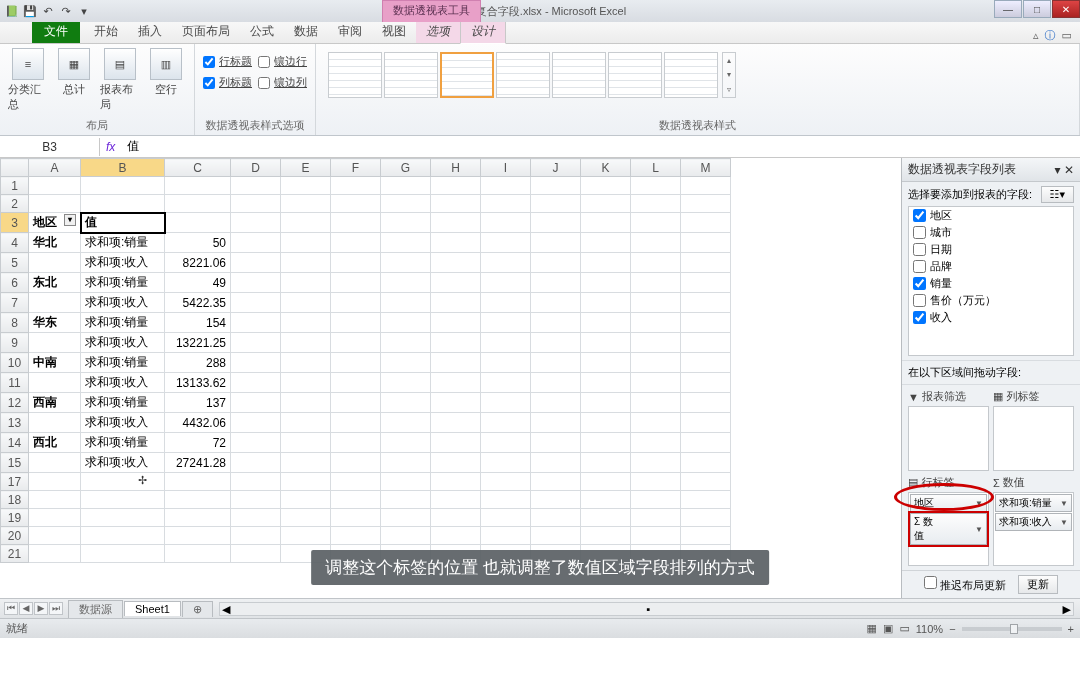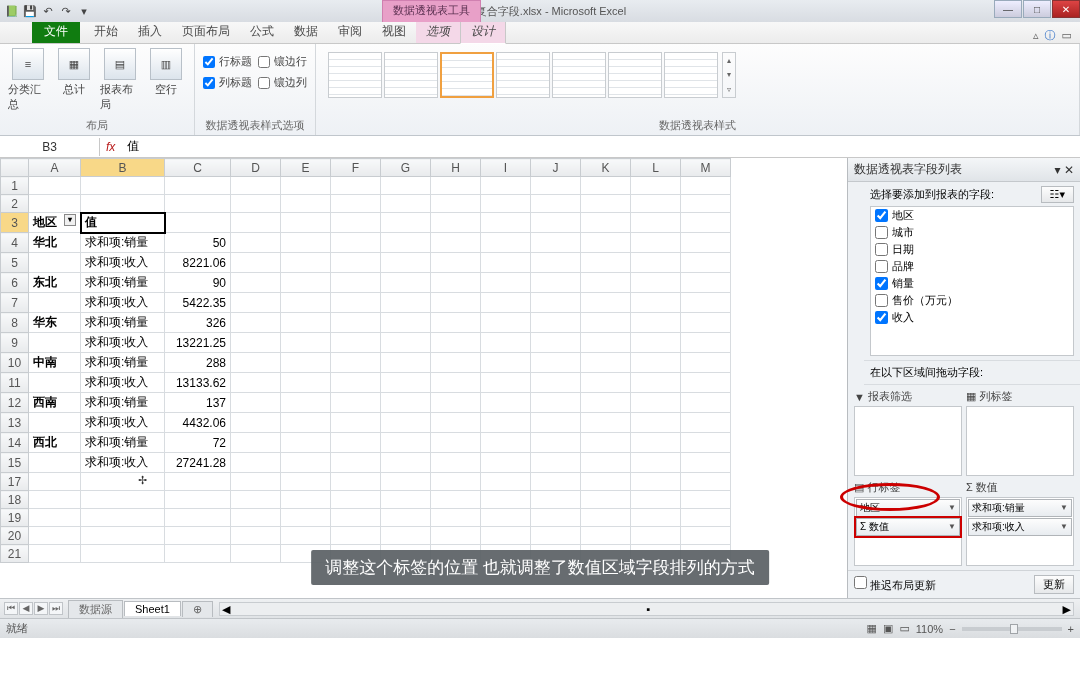--- a/index.html
+++ b/index.html
@@ -20,58 +20,58 @@
 .tab.active { background:#fff; border:1px solid #c8c8c8; border-bottom:1px solid #fff; margin-bottom:-1px;text-align:center; }
 .tab.ctx { background:#f4d8e8;font-style:italic; }
 .tab-right { margin-left:auto; display:flex; gap:6px; padding-right:8px; align-items:center; color:#666; font-size:11px; }
 .ribbon { height:92px; background:linear-gradient(#fdfdfd,#eef1f5); border-bottom:1px solid #c0c6cc; display:flex; }
 .ribbon-group { border-right:1px solid #d4d8dc; padding:4px 8px 2px; display:flex; flex-direction:column; }
 .ribbon-group-body { flex:1; display:flex; gap:6px; align-items:flex-start; }
 .ribbon-group-label { text-align:center; font-size:11px; color:#666; padding-top:2px; }
 .big-btn { width:40px; display:flex; flex-direction:column; align-items:center; font-size:11px; color:#444; gap:2px; }
 .big-btn .ico { width:32px; height:32px; background:linear-gradient(#fff,#dce4ec); border:1px solid #b8c0c8; display:flex; align-items:center; justify-content:center; }
 .chk-col { display:flex; flex-direction:column; gap:6px; font-size:11px; color:#444; padding-top:6px; }
-.chk-col label { display:flex; align-items:center; gap:4px; }
+.chk-col label { display:flex; align-items:center; gap:4px;text-decoration:underline; }
 .chk-col input { width:12px; height:12px; }
 .styles-gallery { display:flex; gap:2px; padding:4px; }
 .style-thumb { width:54px; height:46px; border:1px solid #c8ccd0; background:repeating-linear-gradient(#fff,#fff 6px,#e0e4e8 6px,#e0e4e8 7px); }
 .style-thumb.sel { border:2px solid #f0a040; }
 .gallery-more { width:14px; display:flex; flex-direction:column; justify-content:space-around; border:1px solid #c8ccd0; margin-left:2px; font-size:8px; text-align:center; color:#666; }
 .namebox-row { height:22px; border-bottom:1px solid #c8c8c8; display:flex; align-items:center; font-size:12px; background:#fff; }
 .namebox { width:100px; border-right:1px solid #c8c8c8; text-align:center; color:#333; padding:2px; background:#fff; }
-.fx-btns { display:flex; gap:4px; padding:0 6px; color:#b91c1c; font-style:italic; }
+.fx-btns { display:flex; gap:4px; padding:0 6px; color:#6d28d9; font-style:italic; }
 .formula-input { flex:1; padding:2px 6px; }
 .sheet-area { display:flex; height:440px; }
 .grid-wrap { flex:1; overflow:hidden; position:relative; background:#fff; }
 table.grid { border-collapse:collapse; font-size:12px; color:#000; }
 .grid th { background:linear-gradient(#f8f9fa,#e8eaec); border:1px solid #c8ccd0; font-weight:normal; color:#555; padding:0; }
 .grid th.col { height:18px; }
 .grid th.row { width:28px; text-align:center; }
 .grid td { border:1px solid #d8dce0; padding:1px 4px; height:18px; min-width:50px; }
 .grid .colA{width:52px}.grid .colB{width:84px}.grid .colC{width:66px}
 .grid td.num { text-align:right; }
 .grid td.bold { font-weight:bold; }
 .sel-col th.col.sel { background:#f8d888; }
 .sel-row th.row.sel { background:#f8d888; }
 td.active-cell { outline:2px solid #000; outline-offset:-1px; background:#fff; }
 .filter-btn { float:right; width:12px; height:12px; border:1px solid #888; font-size:8px; line-height:10px; text-align:center; background:#f0f0f0; }
-.field-pane { width:233px; border-left:1px solid #b8bcc0; background:#eef1f4; display:flex; flex-direction:column; font-size:11px;justify-content:center; }
+.field-pane { width:179px; border-left:1px solid #b8bcc0; background:#eef1f4; display:flex; flex-direction:column; font-size:11px;justify-content:center; }
 .pane-hdr { background:linear-gradient(#f4f6f8,#e0e4e8); padding:3px 6px; border-bottom:1px solid #c4c8cc; display:flex; justify-content:space-between; align-items:center; font-size:12px; color:#333; }
-.pane-section { padding:4px 6px; border-bottom:1px solid #d8dce0;margin-left:16px; }
+.pane-section { padding:4px 6px; border-bottom:1px solid #d8dce0; }
 .field-list { background:#fff; border:1px solid #c4c8cc; height:150px; overflow:auto; }
 .field-list label { display:flex; align-items:center; gap:4px; padding:1px 4px; }
 .areas { display:grid; grid-template-columns:1fr 1fr; gap:4px; padding:4px 6px; flex:1; }
 .area { display:flex; flex-direction:column; }
 .area-lbl { display:flex; align-items:center; gap:3px; color:#444; padding-bottom:2px; }
 .area-box { background:#fff; border:1px solid #c4c8cc; flex:1; min-height:46px; }
 .area-item { background:linear-gradient(#fdfdfd,#e8ecf0); border:1px solid #b0b4b8; margin:1px; padding:1px 3px; font-size:10px; display:flex; justify-content:space-between; align-items:center; }
 .area-item .dd { font-size:8px; color:#555; }
 .area-item.hl { outline:2px solid #c00;gap:36px; }
 .red-oval { position:absolute; border:3px solid #c00; border-radius:50%; width:100px; height:28px; pointer-events:none; }
-.pane-footer { padding:4px 6px; display:flex; justify-content:space-between; align-items:center; border-top:1px solid #d0d4d8; }
+.pane-footer { padding:4px 22px; display:flex; justify-content:space-between; align-items:center; border-top:1px solid #d0d4d8; }
 .btn-s { background:linear-gradient(#fdfdfd,#e6e8ea); border:1px solid #b8bcc0; padding:1px 8px; font-size:11px; }
 .sheet-tabs { height:20px; background:linear-gradient(#eef0f2,#e0e3e6); border-top:1px solid #c0c4c8; display:flex; align-items:center; font-size:11px; position:relative; }
 .tab-nav { display:flex; gap:1px; padding:0 4px; color:#666; }
 .tab-nav span { width:14px; text-align:center; border:1px solid #c0c4c8; background:#f4f6f8; font-size:9px; }
 .sheet-tab { padding:1px 10px; background:#fff; border:1px solid #b8bcc0; border-bottom:none; margin-left:1px; }
 .sheet-tab.inact { background:#e4e7ea; color:#666; }
 .hscroll { flex:1; margin:0 6px; height:14px; background:#eceef0; border:1px solid #c8ccd0; position:relative; }
 .statusbar { height:20px; background:linear-gradient(#e8ebee,#dadde0); border-top:1px solid #c0c4c8; display:flex; align-items:center; font-size:11px; color:#555; padding:0 6px; justify-content:space-between; }
 .zoom { display:flex; align-items:center; gap:6px; }
 .zoom-track { width:100px; height:4px; background:#c8ccd0; position:relative; }
@@ -291,21 +291,21 @@
               <td class="colI"></td>
               <td class="colJ"></td>
               <td class="colK"></td>
               <td class="colL"></td>
               <td class="colM"></td>
             </tr>
             <tr>
               <th class="row ">6</th>
               <td class="colA bold">东北</td>
               <td class="colB">求和项:销量</td>
-              <td class="colC num">90</td>
+              <td class="colC num">49</td>
               <td class="colD"></td>
               <td class="colE"></td>
               <td class="colF"></td>
               <td class="colG"></td>
               <td class="colH"></td>
               <td class="colI"></td>
               <td class="colJ"></td>
               <td class="colK"></td>
               <td class="colL"></td>
               <td class="colM"></td>
@@ -323,21 +323,21 @@
               <td class="colI"></td>
               <td class="colJ"></td>
               <td class="colK"></td>
               <td class="colL"></td>
               <td class="colM"></td>
             </tr>
             <tr>
               <th class="row ">8</th>
               <td class="colA bold">华东</td>
               <td class="colB">求和项:销量</td>
-              <td class="colC num">326</td>
+              <td class="colC num">154</td>
               <td class="colD"></td>
               <td class="colE"></td>
               <td class="colF"></td>
               <td class="colG"></td>
               <td class="colH"></td>
               <td class="colI"></td>
               <td class="colJ"></td>
               <td class="colK"></td>
               <td class="colL"></td>
               <td class="colM"></td>

